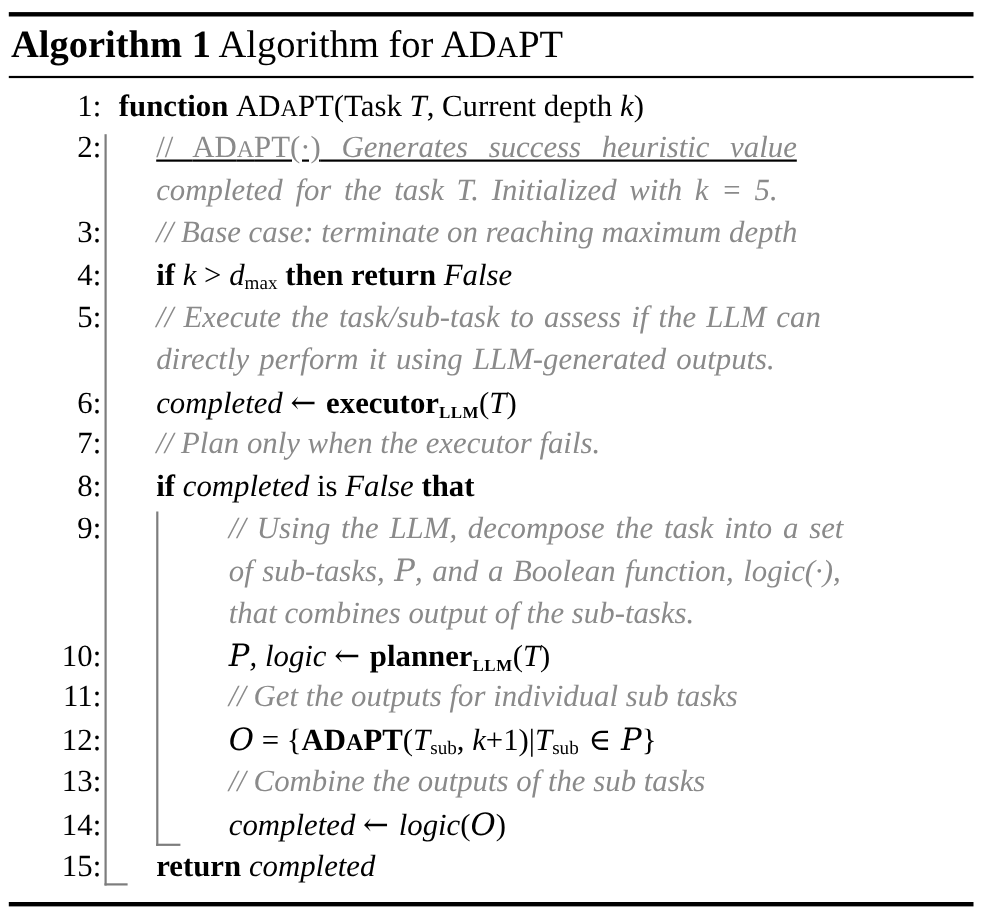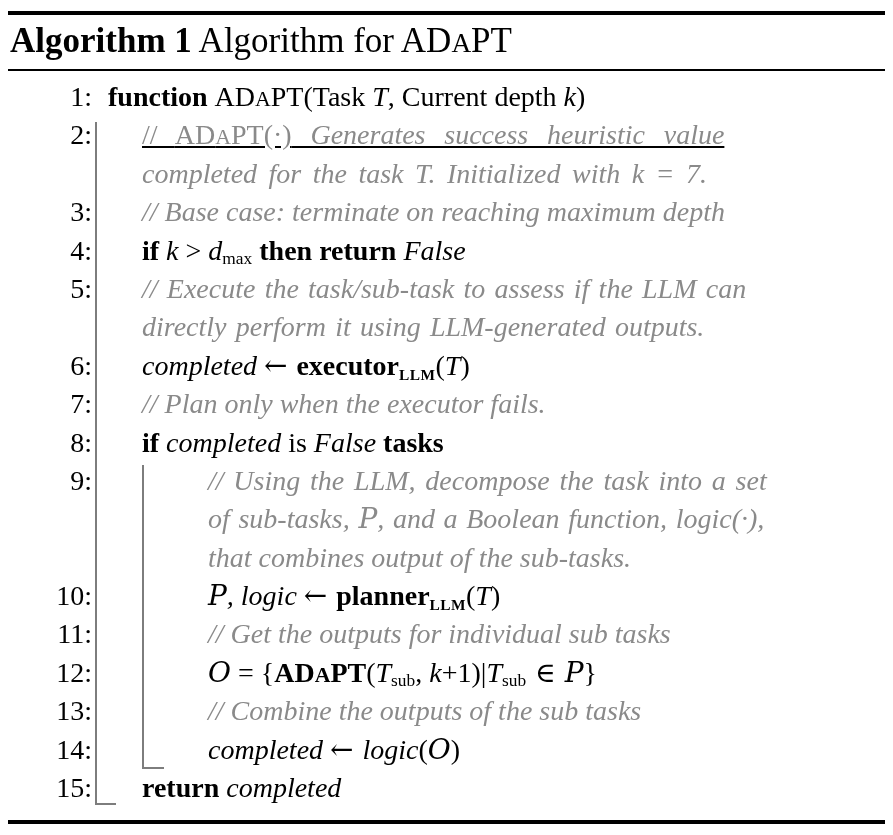--- a/index.html
+++ b/index.html
@@ -57,28 +57,28 @@
 <body>
 
 <div class="page">
   <div class="rule rule-top"></div>
   <div class="title"><span class="s-kw">Algorithm 1</span><span class="s-p"> Algorithm for AD</span><span class="s-sc">A</span><span class="s-p">PT</span></div>
   <div class="rule rule-mid"></div>
 
   <div class="body">
       <div class="row"><span class="num">1:</span><span class="line ind0"><span class="s-kw">function </span><span class="s-p">AD</span><span class="s-sc">A</span><span class="s-p">PT(Task </span><span class="s-v">T</span><span class="s-p">, Current depth </span><span class="s-v">k</span><span class="s-p">)</span></span></div>
       <div class="row"><span class="num">2:</span><span class="line ind1" style="word-spacing: 0.42em; text-decoration: underline;"><span class="s-cp">// </span><span class="s-cp">AD</span><span class="s-csc">A</span><span class="s-cp">PT(·)</span><span class="s-cv"> Generates success heuristic value</span></span></div>
-      <div class="row"><span class="num"></span><span class="line ind1" style="word-spacing: 0.16em;"><span class="s-cv">completed for the task T. Initialized with k = 7.</span></span></div>
+      <div class="row"><span class="num"></span><span class="line ind1" style="word-spacing: 0.16em;"><span class="s-cv">completed for the task T. Initialized with k = 5.</span></span></div>
       <div class="row"><span class="num">3:</span><span class="line ind1"><span class="s-cv">// Base case: terminate on reaching maximum depth</span></span></div>
       <div class="row"><span class="num">4:</span><span class="line ind1"><span class="s-kw">if </span><span class="s-v">k</span><span class="s-p"> &gt; </span><span class="s-v">d</span><span class="s-sub">max</span><span class="s-kw"> then return </span><span class="s-v">False</span></span></div>
       <div class="row"><span class="num">5:</span><span class="line ind1" style="word-spacing: 0.08em;"><span class="s-cv">// Execute the task/sub-task to assess if the LLM can</span></span></div>
       <div class="row"><span class="num"></span><span class="line ind1" style="word-spacing: 0.08em;"><span class="s-cv">directly perform it using LLM-generated outputs.</span></span></div>
       <div class="row"><span class="num">6:</span><span class="line ind1"><span class="s-v">completed </span><span class="s-m">← </span><span class="s-kw">executor</span><span class="s-subsc">LLM</span><span class="s-p">(</span><span class="s-v">T</span><span class="s-p">)</span></span></div>
       <div class="row"><span class="num">7:</span><span class="line ind1"><span class="s-cv">// Plan only when the executor fails.</span></span></div>
-      <div class="row"><span class="num">8:</span><span class="line ind1"><span class="s-kw">if </span><span class="s-v">completed</span><span class="s-p"> is </span><span class="s-v">False</span><span class="s-kw"> tasks</span></span></div>
+      <div class="row"><span class="num">8:</span><span class="line ind1"><span class="s-kw">if </span><span class="s-v">completed</span><span class="s-p"> is </span><span class="s-v">False</span><span class="s-kw"> that</span></span></div>
       <div class="row"><span class="num">9:</span><span class="line ind2" style="word-spacing: 0.1em;"><span class="s-cv">// Using the LLM, decompose the task into a set</span></span></div>
       <div class="row"><span class="num"></span><span class="line ind2" style="word-spacing: 0.06em;"><span class="s-cv">of sub-tasks, </span><span class="s-ccal">P</span><span class="s-cv">, and a Boolean function, logic(·),</span></span></div>
       <div class="row"><span class="num"></span><span class="line ind2"><span class="s-cv">that combines output of the sub-tasks.</span></span></div>
       <div class="row"><span class="num">10:</span><span class="line ind2"><span class="s-cal">P</span><span class="s-v">, logic </span><span class="s-m">← </span><span class="s-kw">planner</span><span class="s-subsc">LLM</span><span class="s-p">(</span><span class="s-v">T</span><span class="s-p">)</span></span></div>
       <div class="row"><span class="num">11:</span><span class="line ind2"><span class="s-cv">// Get the outputs for individual sub tasks</span></span></div>
       <div class="row"><span class="num">12:</span><span class="line ind2"><span class="s-cal">O</span><span class="s-p"> = {</span><span class="s-kw">AD</span><span class="s-bsc">A</span><span class="s-kw">PT</span><span class="s-p">(</span><span class="s-v">T</span><span class="s-sub">sub</span><span class="s-p">, </span><span class="s-v">k</span><span class="s-p">+1)|</span><span class="s-v">T</span><span class="s-sub">sub</span><span class="s-m"> ∈ </span><span class="s-cal">P</span><span class="s-p">}</span></span></div>
       <div class="row"><span class="num">13:</span><span class="line ind2"><span class="s-cv">// Combine the outputs of the sub tasks</span></span></div>
       <div class="row"><span class="num">14:</span><span class="line ind2"><span class="s-v">completed </span><span class="s-m">← </span><span class="s-v">logic</span><span class="s-p">(</span><span class="s-cal">O</span><span class="s-p">)</span></span></div>
       <div class="row"><span class="num">15:</span><span class="line ind1"><span class="s-kw">return </span><span class="s-v">completed</span></span></div>
     </div>

